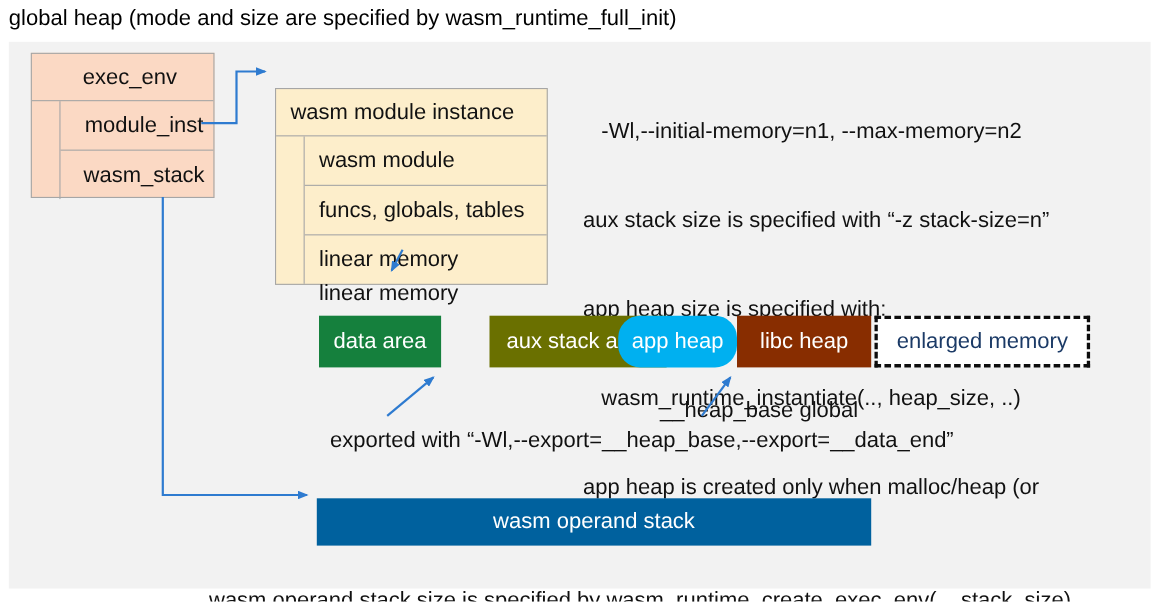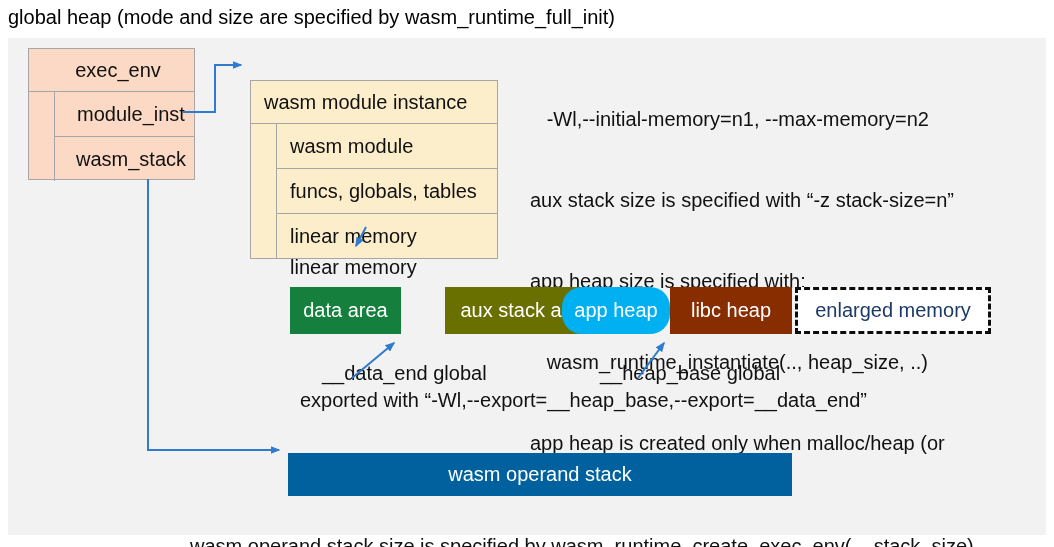--- a/index.html
+++ b/index.html
@@ -75,21 +75,20 @@
   </div>
 
   <div class="abs" id="linear-memory-label">linear memory</div>
 
   <div class="mem-seg" style="left: 290px; width: 111px; background: #15803d; color: rgb(255, 255, 255);">data area</div>
   <div class="mem-seg" style="left: 401px; width: 161px; background: rgb(106, 112, 0); color: rgb(255, 255, 255); margin-left: 44px;">aux stack area</div>
   <div class="mem-seg" style="left: 562px; width: 108px; background: rgb(0, 176, 240); color: rgb(255, 255, 255); border-radius: 20px;">app heap</div>
   <div class="mem-seg" style="left: 670px; width: 122px; background: rgb(136, 45, 0); color: rgb(255, 255, 255);">libc heap</div>
   <div class="mem-seg" id="seg-enlarged" style="left: 795px; width: 196px; background: rgb(255, 255, 255); color: rgb(27, 58, 102);">enlarged memory</div>
 
-  <div class="abs annot" id="annot-data-end">__data_end global</div>
   <div class="abs annot" id="annot-heap-base">__heap_base global</div>
   <div class="abs annot" id="annot-exported">exported with “-Wl,--export=__heap_base,--export=__data_end”</div>
 
   <div class="abs" id="wasm-operand-stack-bar" style="background: rgb(0, 97, 158);">wasm operand stack</div>
 
   <div class="abs" id="notes-bottom">
     <div>wasm operand stack size is specified by wasm_runtime_create_exec_env(.., stack_size)</div>
     
   </div>
 

